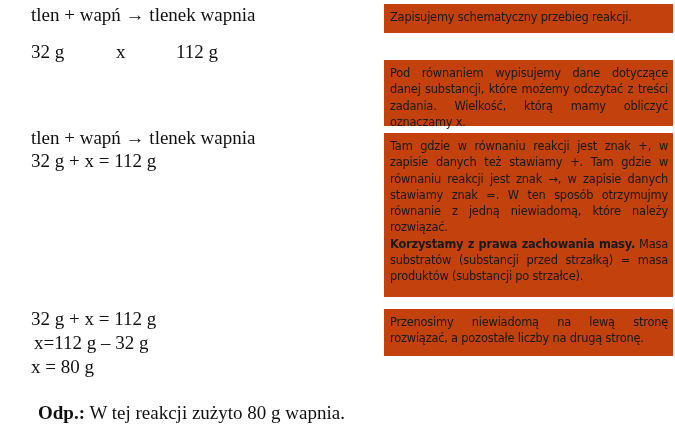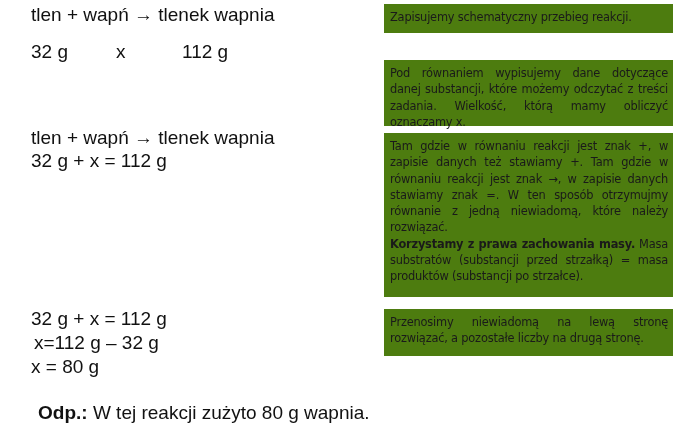--- a/index.html
+++ b/index.html
@@ -1,35 +1,35 @@
 <!DOCTYPE html>
 <html><head>
 <meta charset="utf-8">
 <style>
   html, body { margin: 0; padding: 0; }
   body {
     width: 675px; height: 429px; background: #ffffff; position: relative; overflow: hidden;
     color: #111;
   }
-  .serif { font-family: Liberation Sans, sans-serif; font-size: 19px; line-height: 23px; position: absolute; white-space: pre; }
+  .serif { font-family: Liberation Serif, serif; font-size: 19px; line-height: 23px; position: absolute; white-space: pre; }
   .box {
-    position: absolute; left: 384px; width: 278px; background: #4d7c0f;
+    position: absolute; left: 384px; width: 278px; background: #c2410c;
     font-family: "DejaVu Sans", "Liberation Sans", sans-serif; font-size: 11.4px; line-height: 16.3px;
     padding: 5px 5px 5px 6px; color: #1a1a1a; text-align: justify; letter-spacing: -0.2px;
   }
   .box p { margin: 0; }
   b { font-weight: bold; }
 </style>
 </head>
 <body>
 
 <div class="serif" style="left:31px; top:3px;">tlen + wapń → tlenek wapnia</div>
 <div class="serif" style="left:31px; top:40px;">32 g</div>
 <div class="serif" style="left:116px; top:40px;">x</div>
-<div class="serif" style="left:176px; top:40px;margin-left:6px;">112 g</div>
+<div class="serif" style="left:176px; top:40px;">112 g</div>
 
 <div class="box" style="top:4px; height:19px;">
   <p>Zapisujemy schematyczny przebieg reakcji.</p>
 </div>
 
 <div class="box" style="top:41px; height:56px;margin-top:19px;">
   <p>Pod równaniem wypisujemy dane dotyczące danej substancji, które możemy odczytać z treści zadania. Wielkość, którą mamy obliczyć oznaczamy x.</p>
 </div>
 
 <div class="serif" style="left:31px; top:126px;">tlen + wapń → tlenek wapnia</div>

